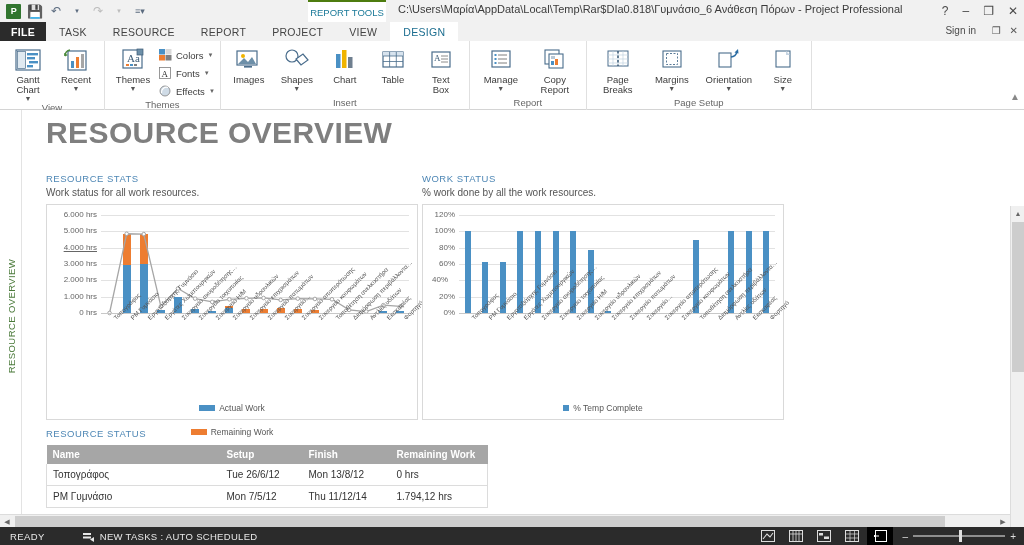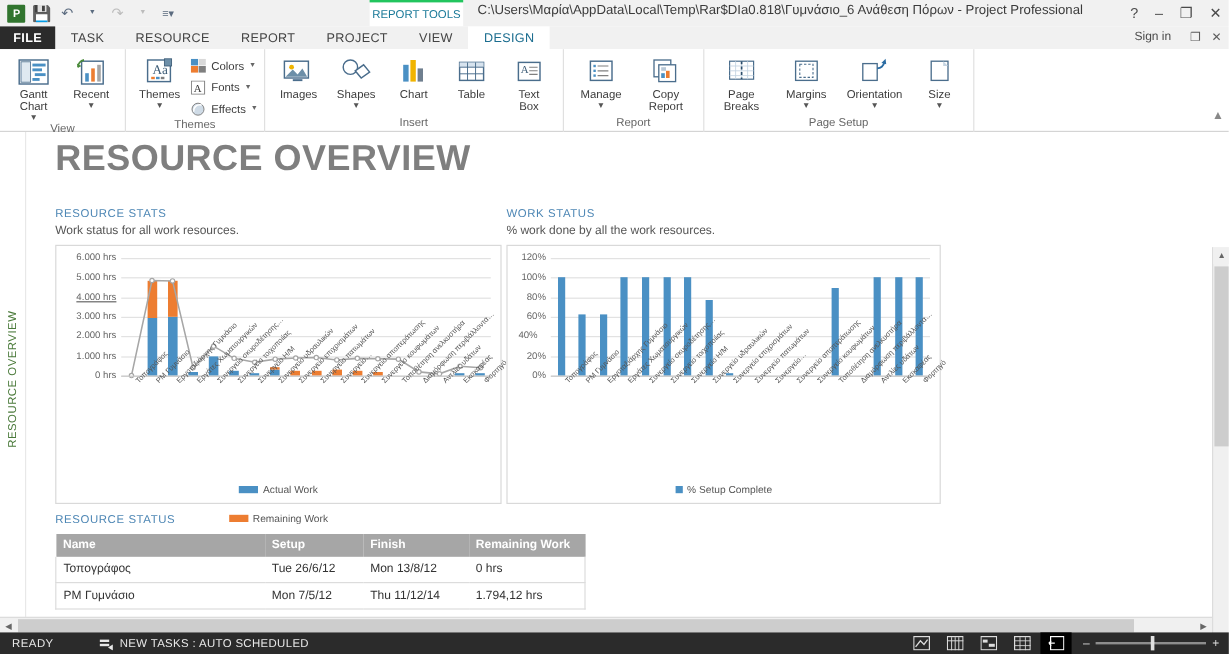--- a/index.html
+++ b/index.html
@@ -14,21 +14,21 @@
   .titlebar { height:22px; background:#f1f1f1; position:relative; display:flex; align-items:center; }
   .qat { display:flex; align-items:center; gap:7px; padding-left:6px; }
   .app-logo { width:15px; height:15px; background:#31752f; color:#fff; font-size:9px; font-weight:bold;
               display:flex; align-items:center; justify-content:center; border-radius:1px; letter-spacing:-.5px;}
   .qicon { width:14px; height:14px; display:flex; align-items:center; justify-content:center; color:#5b6b7f; font-size:12px; }
   .qicon.disabled { color:#bcbcbc; }
   .save-ico { color:#7c5ba8; font-size:13px; }
   .title-path { position:absolute; left:398px; top:3px; font-size:11px; color:#3b3b3b; white-space:nowrap; }
   .reporttools { position:absolute; left:308px; top:0px; width:78px; height:22px;
                  background:#fff; color:#1b7a99; font-size:9.5px; display:flex; align-items:center;
-                 justify-content:center; border-top:2px solid #22c55e; }
+                 justify-content:center; border-top:2px solid #4d7c0f; }
   .win-btns { position:absolute; right:6px; top:0; height:22px; display:flex; align-items:center; gap:14px; color:#4a4a4a; font-size:12px; }
 
   
   .ribbon-tabs { height:19px; background:#f1f1f1; display:flex; align-items:stretch; font-size:10.5px; position:relative; }
   .tab-file { background:#2b2b2b; color:#fff; width:46px; display:flex; align-items:center; justify-content:center; font-weight:bold; letter-spacing:.3px;}
   .rtab { padding:0 13px; display:flex; align-items:center; color:#444; letter-spacing:.3px; }
   .rtab.active { background:#fff; color:#1b6d8f; }
   .signin { position:absolute; right:48px; top:3px; font-size:10px; color:#4a4a4a; }
   .tb-right { position:absolute; right:6px; top:3px; display:flex; gap:9px; color:#5a5a5a; font-size:10px;}
 
@@ -533,21 +533,21 @@
           <div class="catlabel" style="left: 239.889px; top: 111px;">Συνεργείο αποπεράτωσης</div>
           <div class="catlabel" style="left: 257.444px; top: 111px;">Συνεργείο κουφωμάτων</div>
           <div class="catlabel" style="left: 275px; top: 111px;">Τοποθέτηση ανελκυστήρα</div>
           <div class="catlabel" style="left: 292.556px; top: 111px;">Διαμόρφωση περιβάλλοντα…</div>
           <div class="catlabel" style="left: 310.111px; top: 111px;">Αντλίες υδάτων</div>
           <div class="catlabel" style="left: 327.667px; top: 111px;">Εκσκαφέας</div>
           <div class="catlabel" style="left: 345.222px; top: 111px;">Φορτηγό</div>
           <div class="legend" style="left: 0px; width: 360px; justify-content: center; top: 198px;">
             <div class="legend-item">
               <span class="lg-swatch" style="background: rgb(74, 144, 196); width: 6px; height: 6px;"></span>
-              <span>% Setup Complete</span>
+              <span>% Temp Complete</span>
             </div>
           </div>
         </div>
     </div>
 
     <div class="panel" style="left:24px; top:318px; width:446px;">
       <div class="panel-head">RESOURCE STATUS</div>
       <table class="rtable" style="margin-top:6px;">
         <thead>
             <tr id="rs-head">

